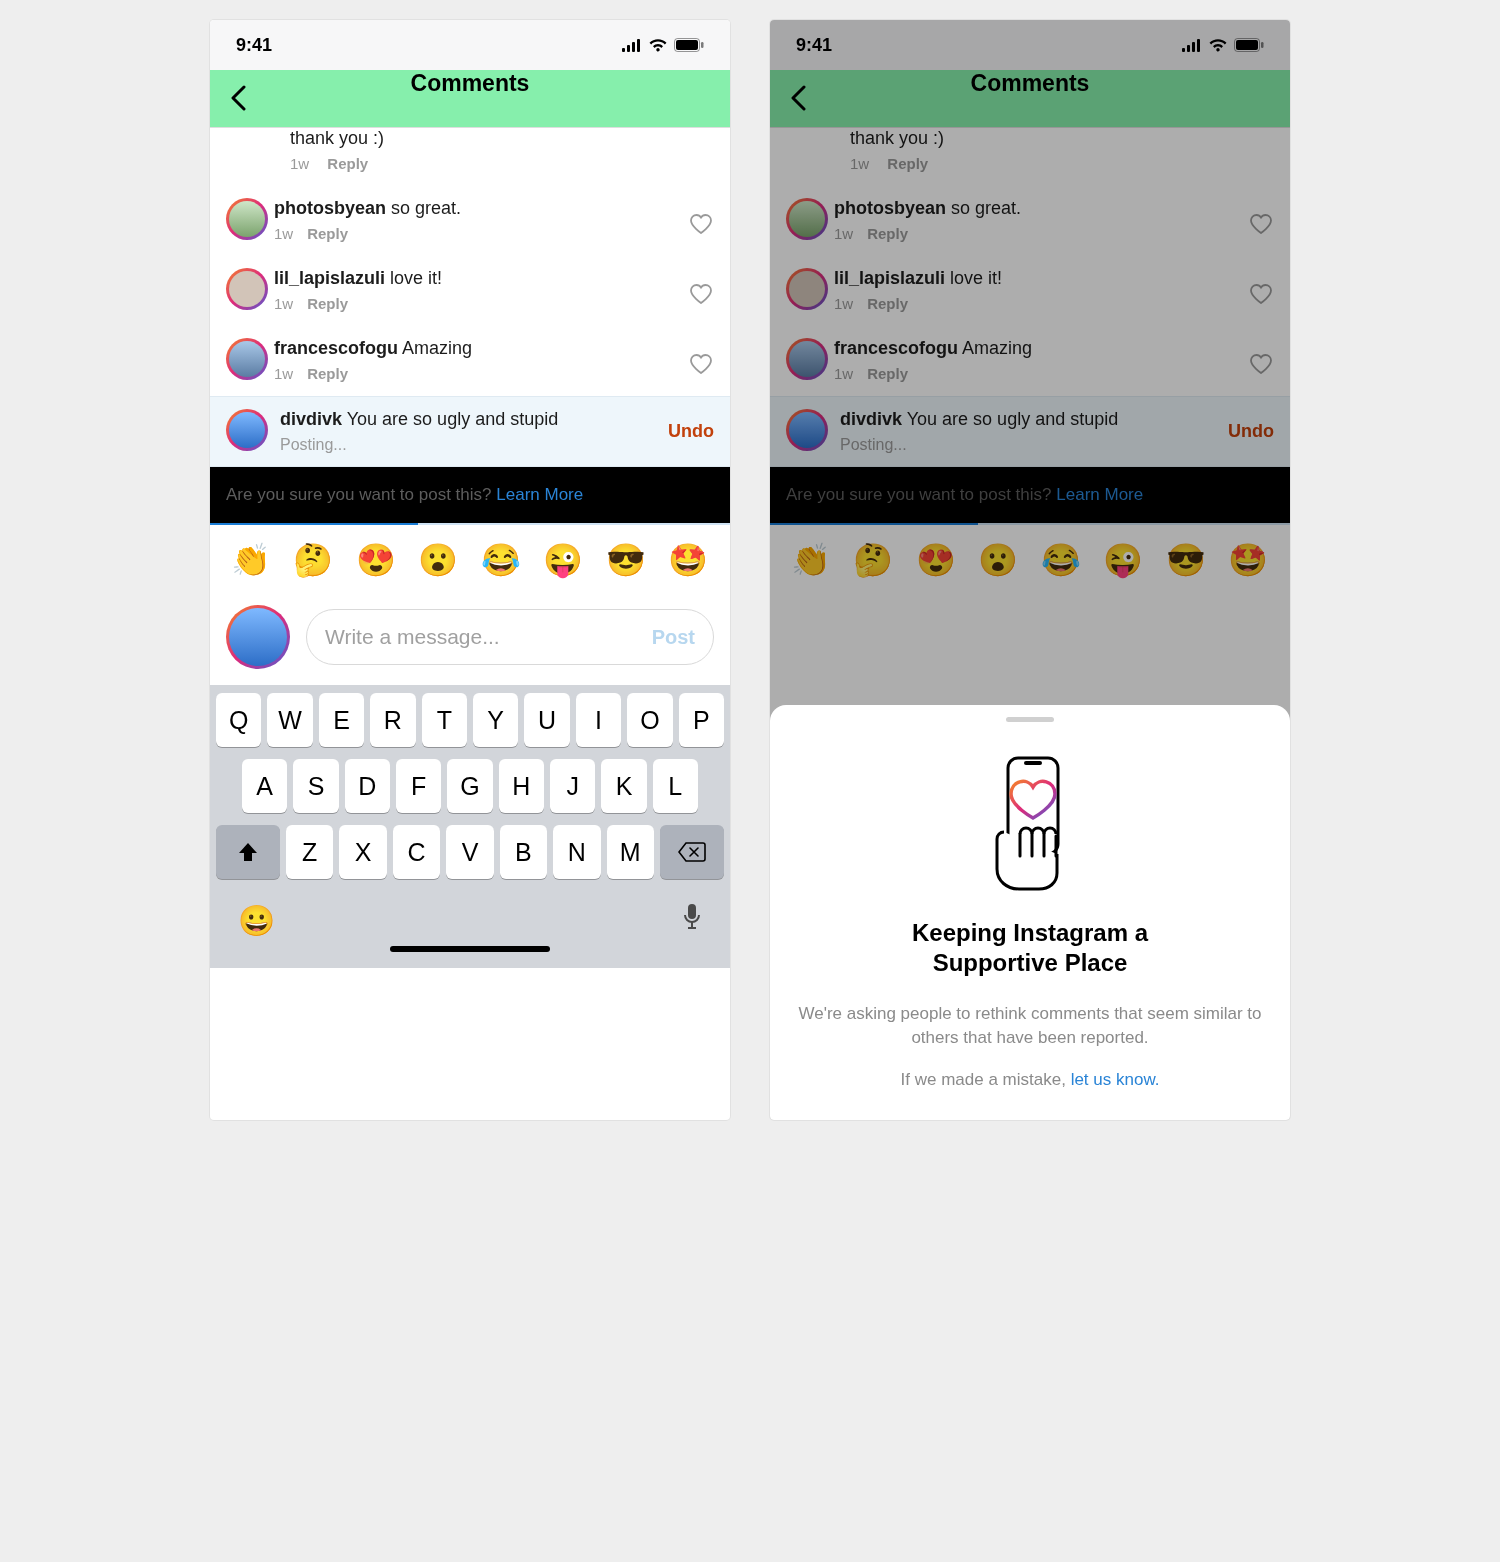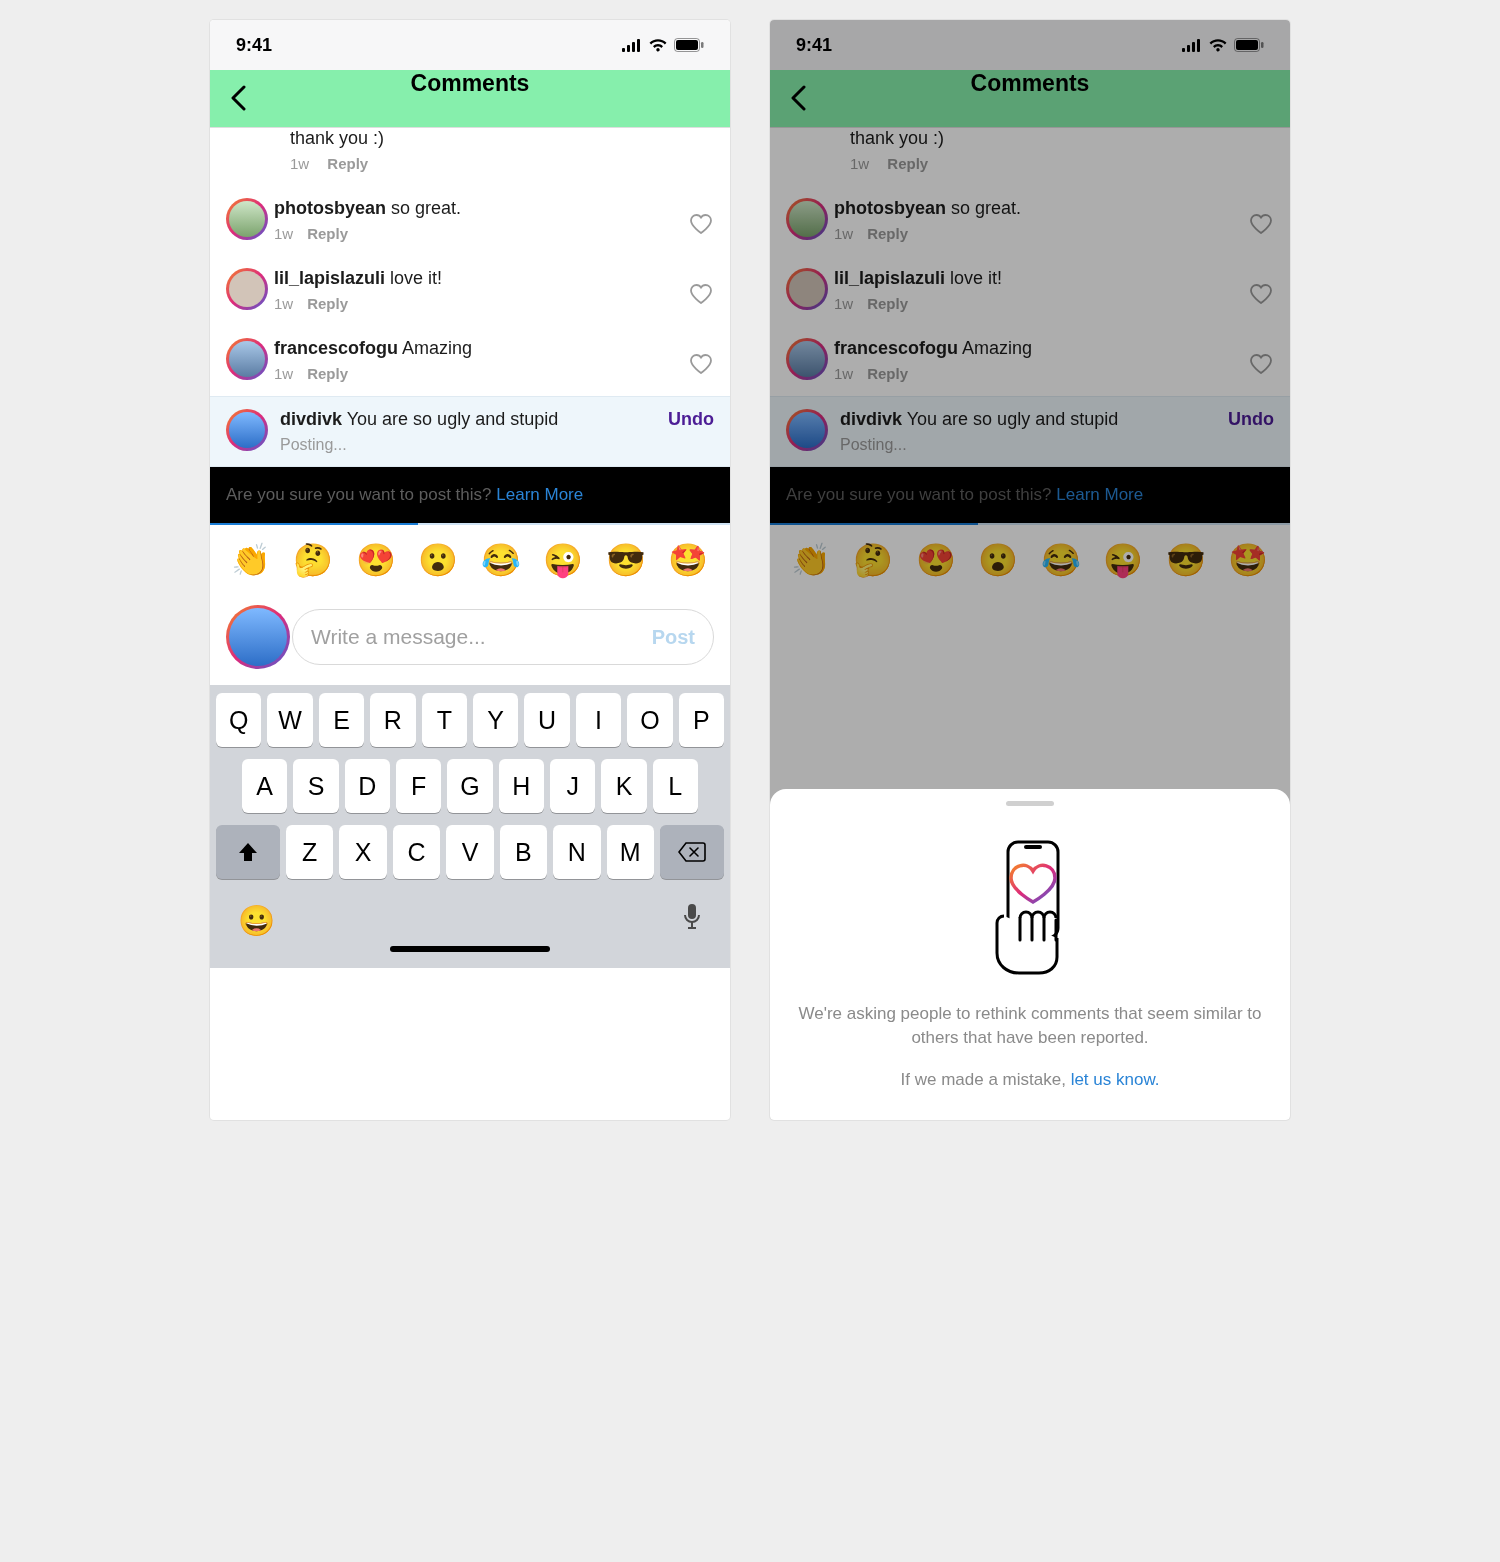--- a/index.html
+++ b/index.html
@@ -129,23 +129,24 @@
     border-top: 1px solid #dfeaf2;
     border-bottom: 1px solid #dfeaf2;
     display: flex;
     padding: 12px 16px;
     gap: 12px;
     align-items: flex-start;
   }
   .pending .comment-body { flex:1; }
   .pending .posting { font-size: 16px; color: #9a9a9a; padding-top:6px;}
   .undo {
-    color: #4c1d95;
+    color: #c2410c;
     font-weight: 600;
     font-size: 18px;
+    margin-top: 12px;
     cursor: pointer;
   }
 
   .warning-bar {
     background: #000000;
     padding: 18px 16px;
     font-size: 17px;
     color: #5d5d5d;
     border-bottom: 2px solid #cfe3f4;
     position: relative;
@@ -167,21 +168,21 @@
     font-size: 32px;
     background: #fff;
   }
   .emoji-row span { cursor: pointer; }
 
   
   .composer {
     display: flex;
     align-items: center;
     padding: 10px 16px 16px 16px;
-    gap: 2px;
+    gap: 16px;
     background: #fff;
   }
   .compose-field {
     flex: 1;
     height: 56px;
     border: 1px solid #d9d9d9;
     border-radius: 28px;
     display: flex;
     align-items: center;
     padding: 0 18px;
@@ -561,20 +562,24 @@
               <stop offset="50%" stop-color="#dd2a7b"></stop>
               <stop offset="100%" stop-color="#515bd4"></stop>
             </linearGradient>
           </defs>
 
           <path d="M34 80 c-4 0 -7 3 -7 7 v30 c0 12 10 20 22 20 h20 c10 0 18 -6 18 -16 v-19" fill="#fff" stroke="#000" stroke-width="3"></path>
           <path d="M50 82 v22 M62 82 v22 M74 82 v22 M86 84 v20" stroke="#000" stroke-width="3" fill="none" stroke-linecap="round"></path>
           <path d="M50 82 a6 6 0 0 1 12 0 M62 82 a6 6 0 0 1 12 0 M74 82 a6 6 0 0 1 12 0" fill="none" stroke="#000" stroke-width="3"></path>
         </svg>
       </div>
+      <div class="sheet-title">
+        <div>Keeping Instagram a</div>
+        <div>Supportive Place</div>
+      </div>
       <div class="sheet-desc">We're asking people to rethink comments that seem similar to others that have been reported.</div>
       <div class="sheet-mistake">
         <span>If we made a mistake, </span><span class="link">let us know.</span>
       </div>
     </div>
   </div>
 
 </div>
 
 </body></html>

